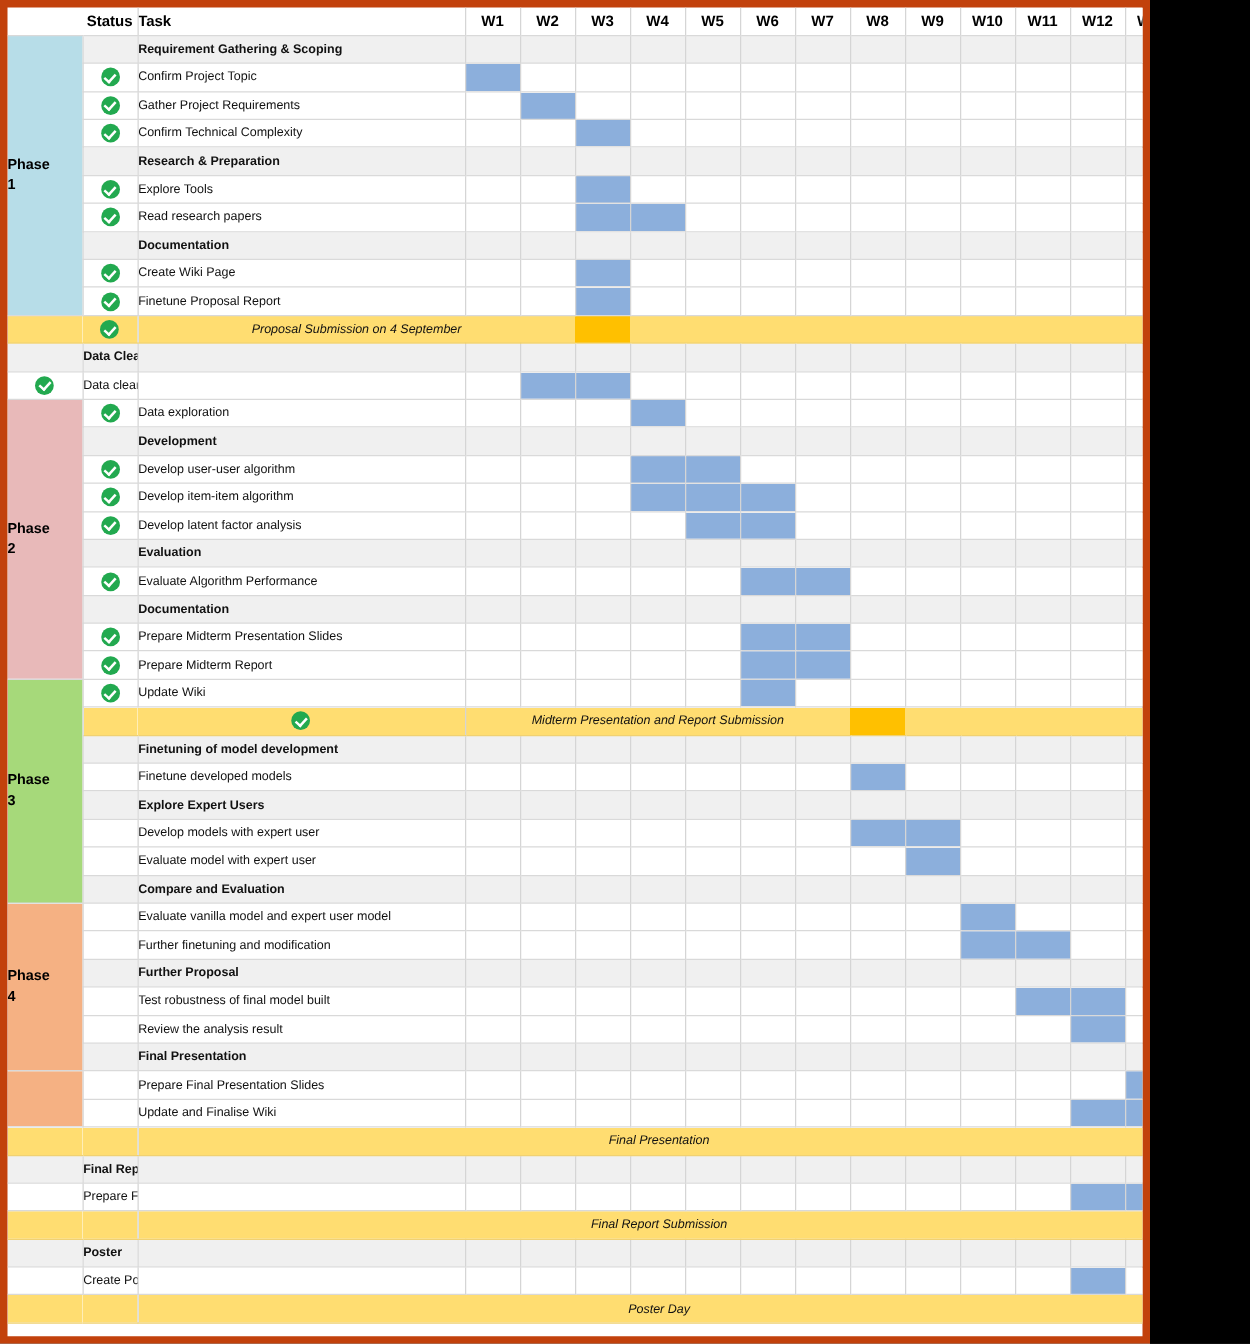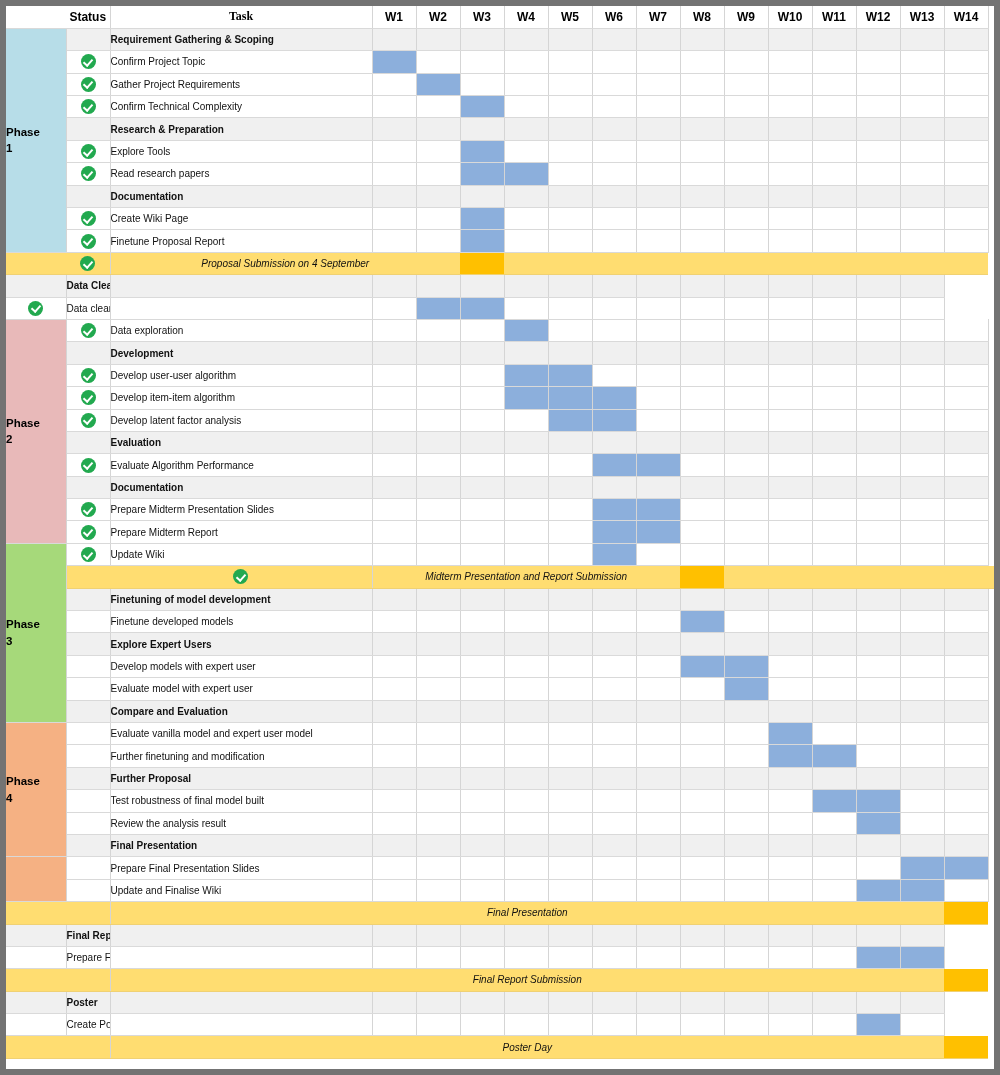--- a/index.html
+++ b/index.html
@@ -6,25 +6,25 @@
   html, body {
     margin: 0;
     padding: 0;
     background: #000000;
   }
   body {
     font-family: "Liberation Sans", sans-serif;
   }
   #sheet {
     position: relative;
-    width: 1000px;
+    width: 920px;
     height: 1075px;
     background: #ffffff;
     box-sizing: border-box;
-    border: 6px solid #737373;
+    border: 6px solid #c2410c;
     overflow: hidden;
   }
   table.gantt {
     border-collapse: collapse;
     table-layout: fixed;
     width: 988px;
     font-size: 11.3px;
     color: #111111;
   }
   table.gantt td, table.gantt th {
@@ -49,21 +49,21 @@
     font-weight: bold;
     font-size: 12px;
     text-align: center;
     vertical-align: middle;
     background: #ffffff;
     border-bottom: 2.5px solid #3c78d8;
     border-right: 1px solid #cccccc;
     color: #000000;
   }
   thead th.h-phase { border-right: none; }
-  thead th.h-task  { text-align: center; font-family: Liberation Serif, serif; }
+  thead th.h-task  { text-align: left; }
 
   
   td.phase {
     vertical-align: middle;
     font-weight: bold;
     font-size: 11.5px;
     line-height: 1.45;
     border-right: 1px solid #d5d5d5;
     border-bottom: none;
     color: #000000;

